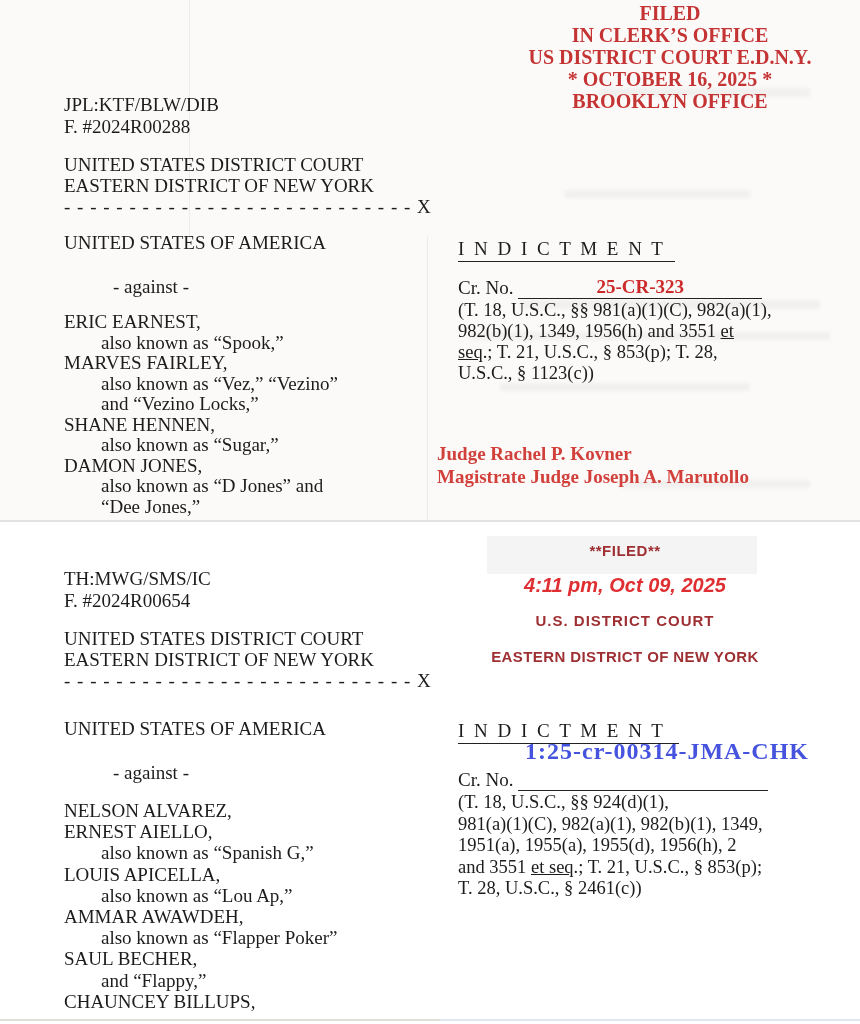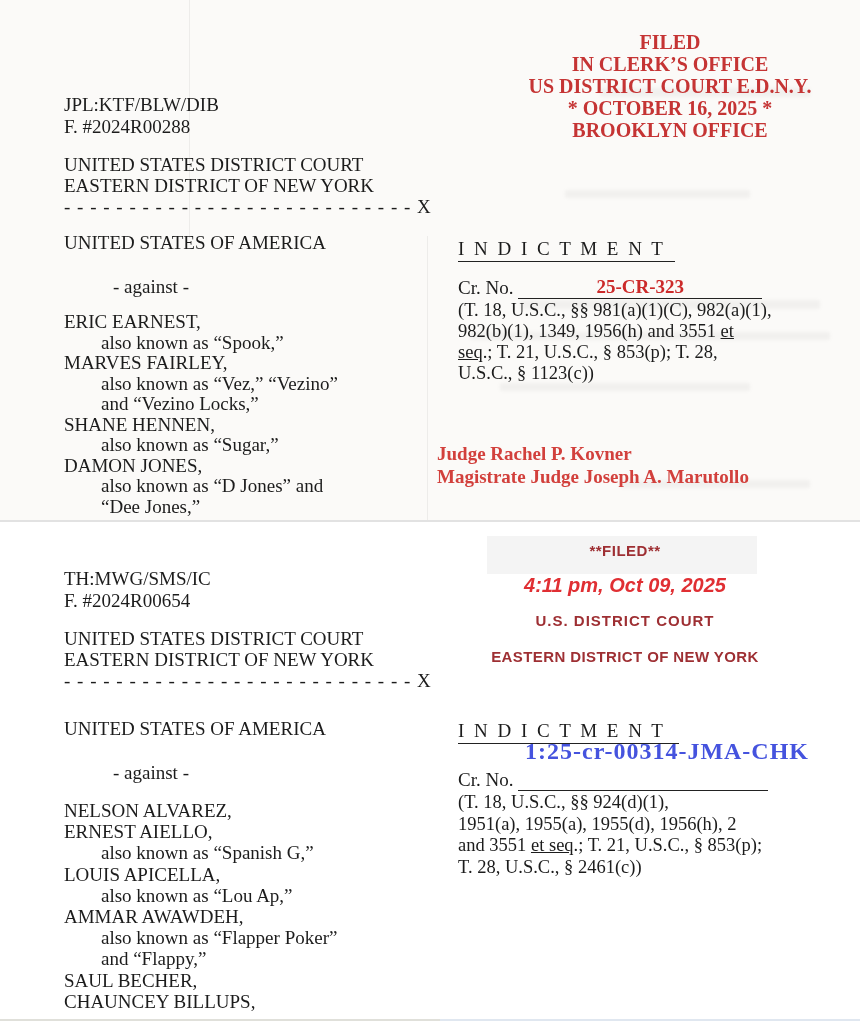--- a/index.html
+++ b/index.html
@@ -6,21 +6,21 @@
   #page{position:relative;width:860px;height:1024px;background:#ffffff;overflow:hidden;
         font-family:"Liberation Serif", serif;color:var(--ink,#1c1c1c);}
   .abs{position:absolute;}
   .nowrap{white-space:nowrap;}
   .caption-line{white-space:nowrap;height:20.5px;line-height:20.5px;font-size:19px;}
   .caption-line.indent{padding-left:37px;}
   .doc2 .caption-line{height:21.2px;line-height:21.2px;}
   
   #doc1-bg{left:0;top:0;width:860px;height:520px;background:#fbfaf8;} 
   .stamp1-block{left:505px;top:2px;width:330px;text-align:center;
-      font-weight:bold;font-size:20px;line-height:22px;color:var(--stamp-red,#c53434);margin-top:29px;}
+      font-weight:bold;font-size:20px;line-height:22px;color:var(--stamp-red,#c53434);}
   .attorney1{left:64px;top:94px;font-size:19px;line-height:22px;}
   .court1{left:64px;top:154px;font-size:19px;line-height:21px;}
   .rule-line{font-size:19px;letter-spacing:1px;white-space:nowrap;}
   .plaintiff1{left:64px;top:232px;font-size:19px;}
   .against1{left:113px;top:276px;font-size:19px;}
   .caption1{left:64px;top:312px;}
   .right1-title{left:458px;top:238px;font-size:19px;letter-spacing:2.5px;
       border-bottom:1.5px solid #222;padding:0 10px 1px 0;}
   .crline{left:458px;top:276px;font-size:19px;white-space:nowrap;}
   .cr-underline{display:inline-block;width:244px;border-bottom:1.5px solid #222;
@@ -163,36 +163,37 @@
     <div class="abs against2 nowrap">- against -</div>
 
     <div class="abs caption2">
       <div class="caption-line">NELSON ALVAREZ,</div>
       <div class="caption-line">ERNEST AIELLO,</div>
       <div class="caption-line indent">also known as “Spanish G,”</div>
       <div class="caption-line">LOUIS APICELLA,</div>
       <div class="caption-line indent">also known as “Lou Ap,”</div>
       <div class="caption-line">AMMAR AWAWDEH,</div>
       <div class="caption-line indent">also known as “Flapper Poker”</div>
+      <div class="caption-line">SAUL BECHER,</div>
       <div class="caption-line indent">and “Flappy,”</div>
-      <div class="caption-line">SAUL BECHER,</div>
       <div class="caption-line">CHAUNCEY BILLUPS,</div>
     </div>
 
     <div class="abs right2-title nowrap">I N D I C T M E N T</div>
 
     <div class="abs bluecase">1:25-cr-00314-JMA-CHK</div>
 
     <div class="abs crline2">
       <span>Cr. No.</span>
       <span class="cr-underline2"></span>
     </div>
 
     <div class="abs statutes2">
       <div class="line">(T. 18, U.S.C., §§ 924(d)(1),</div>
+      <div class="line">981(a)(1)(C), 982(a)(1), 982(b)(1), 1349,</div>
       <div class="line">1951(a), 1955(a), 1955(d), 1956(h), 2</div>
       <div class="line"><span>and 3551 </span><span class="u">et seq</span><span>.; T. 21, U.S.C., § 853(p);</span></div>
       <div class="line">T. 28, U.S.C., § 2461(c))</div>
     </div>
   </section>
 
   <div class="abs bottom-left"></div>
   <div class="abs bottom-right"></div>
 </div>
 

